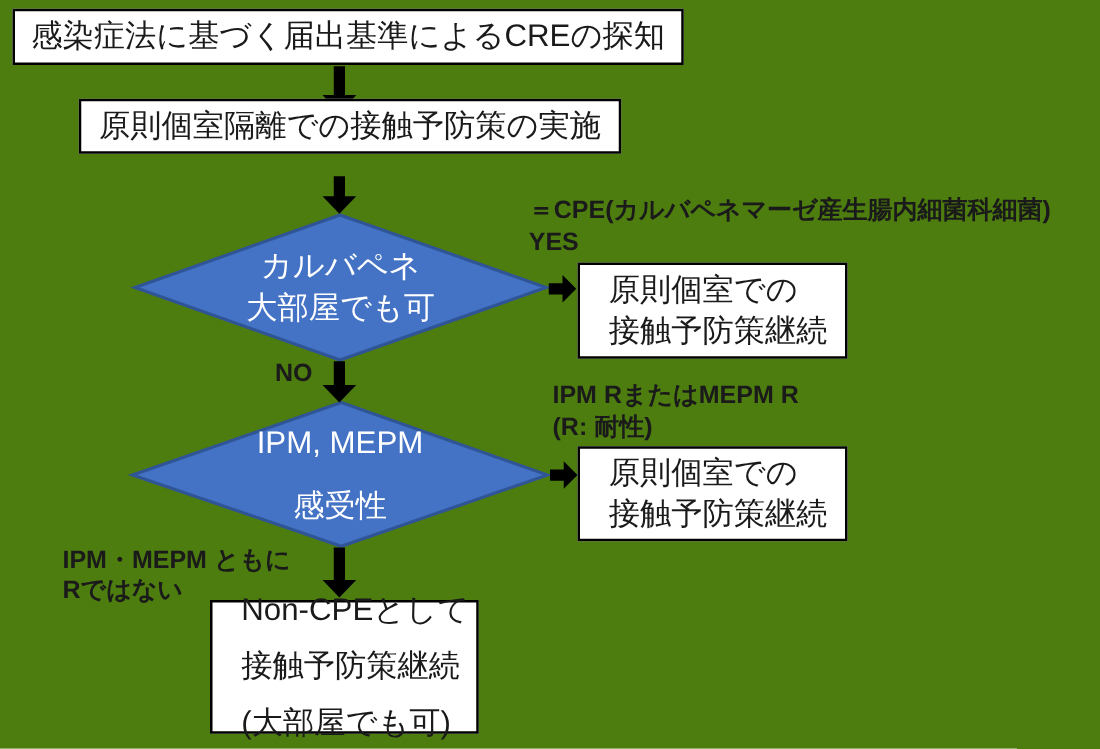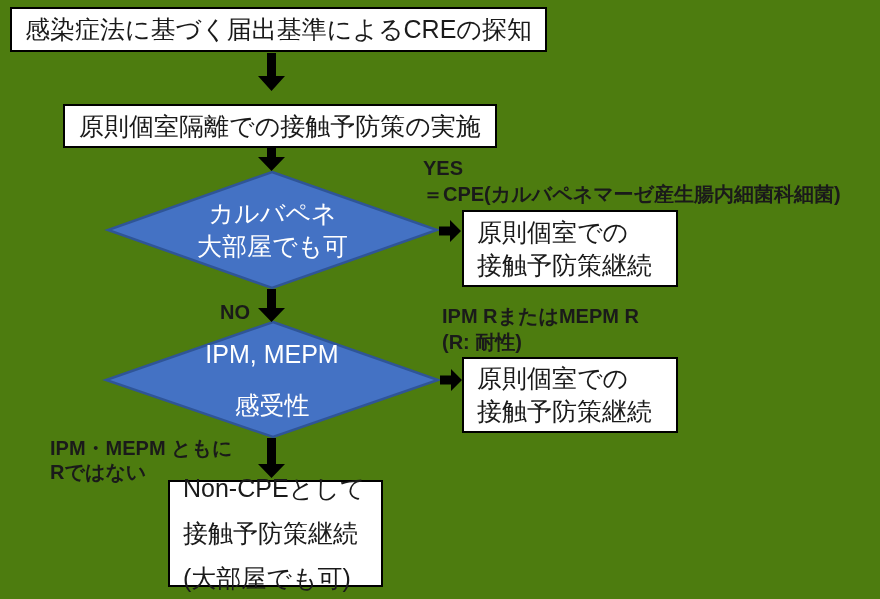--- a/index.html
+++ b/index.html
@@ -35,21 +35,21 @@
   .proc-box.centered {
     display: flex;
     align-items: center;
     justify-content: center;
     white-space: nowrap;
   }
   .proc-box.lefty {
     display: flex;
     flex-direction: column;
     justify-content: center;
-    padding-left: 13px;
+    padding-left: 23px;
   }
   .diamond-text {
     position: absolute;
     display: flex;
     flex-direction: column;
     align-items: center;
     justify-content: center;
     color: #ffffff;
     font-size: 25px;
     line-height: 33px;
@@ -81,21 +81,21 @@
     <polygon points="267,438 276,438 276,464 285,464 271.5,478 258,464 267,464" fill="#000000"></polygon>
 
     <polygon points="439,226.5 450,226.5 450,220 461,231 450,242 450,235.5 439,235.5" fill="#000000"></polygon>
     <polygon points="440,375.5 451,375.5 451,369 462,380 451,391 451,384.5 440,384.5" fill="#000000"></polygon>
   </svg>
 
   <div class="proc-box centered" style="left:10px; top:7px; width:537px; height:45px;">
     <span>感染症法に基づく届出基準によるCREの探知</span>
   </div>
 
-  <div class="proc-box centered" style="left:63px; top:104px; width:434px; height:44px;">
+  <div class="proc-box centered" style="left:63px; top:79px; width:434px; height:44px;">
     <span>原則個室隔離での接触予防策の実施</span>
   </div>
 
   <div class="proc-box lefty" style="left:462px; top:210px; width:216px; height:77px;">
     <span>原則個室での</span>
     <span>接触予防策継続</span>
   </div>
 
   <div class="proc-box lefty" style="left:462px; top:357px; width:216px; height:76px;">
     <span>原則個室での</span>
@@ -112,25 +112,25 @@
     <span>カルバペネ</span>
     <span>大部屋でも可</span>
   </div>
 
   <div class="diamond-text" style="left:106px; top:322px; width:332px; height:115px;gap:18px;">
     <span>IPM, MEPM</span>
     <span>感受性</span>
   </div>
 
   <div class="edge-label" style="left:423px; top:155px;">
+    <div>＝CPE(カルバペネマーゼ産生腸内細菌科細菌)</div>
     <div>YES</div>
-    <div>＝CPE(カルバペネマーゼ産生腸内細菌科細菌)</div>
   </div>
 
-  <div class="edge-label" style="left:220px; top:299px;">NO</div>
+  <div class="edge-label" style="left:220px; top:286px;">NO</div>
 
   <div class="edge-label" style="left:442px; top:303px;">
     <div>IPM RまたはMEPM R</div>
     <div>(R: 耐性)</div>
   </div>
 
   <div class="edge-label" style="left:50px; top:436px; line-height:24px;">
     <div>IPM・MEPM ともに</div>
     <div>Rではない</div>
   </div>

